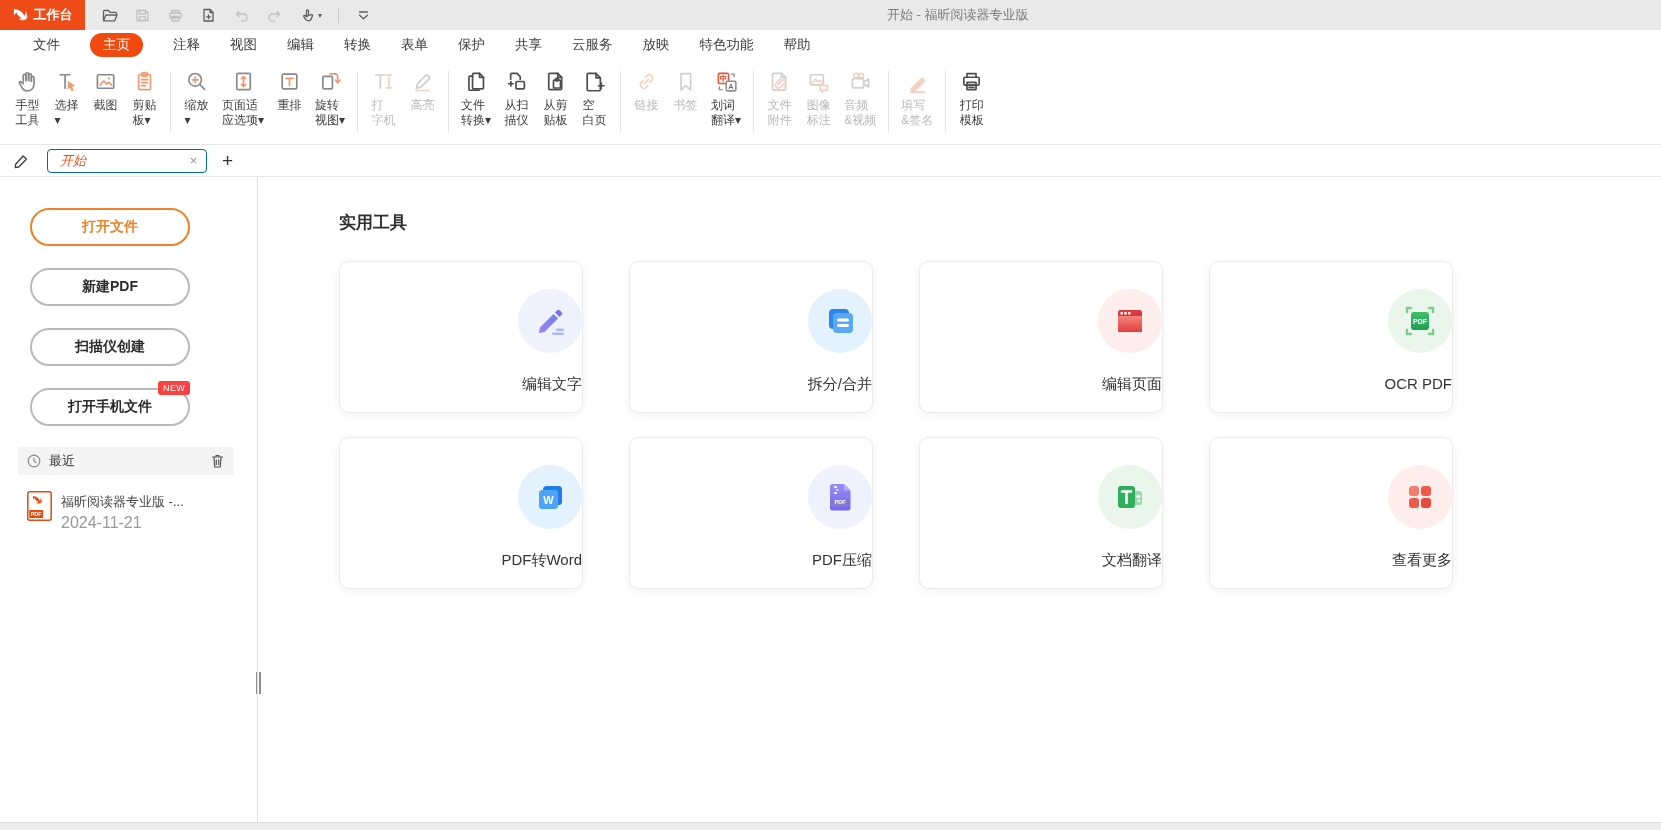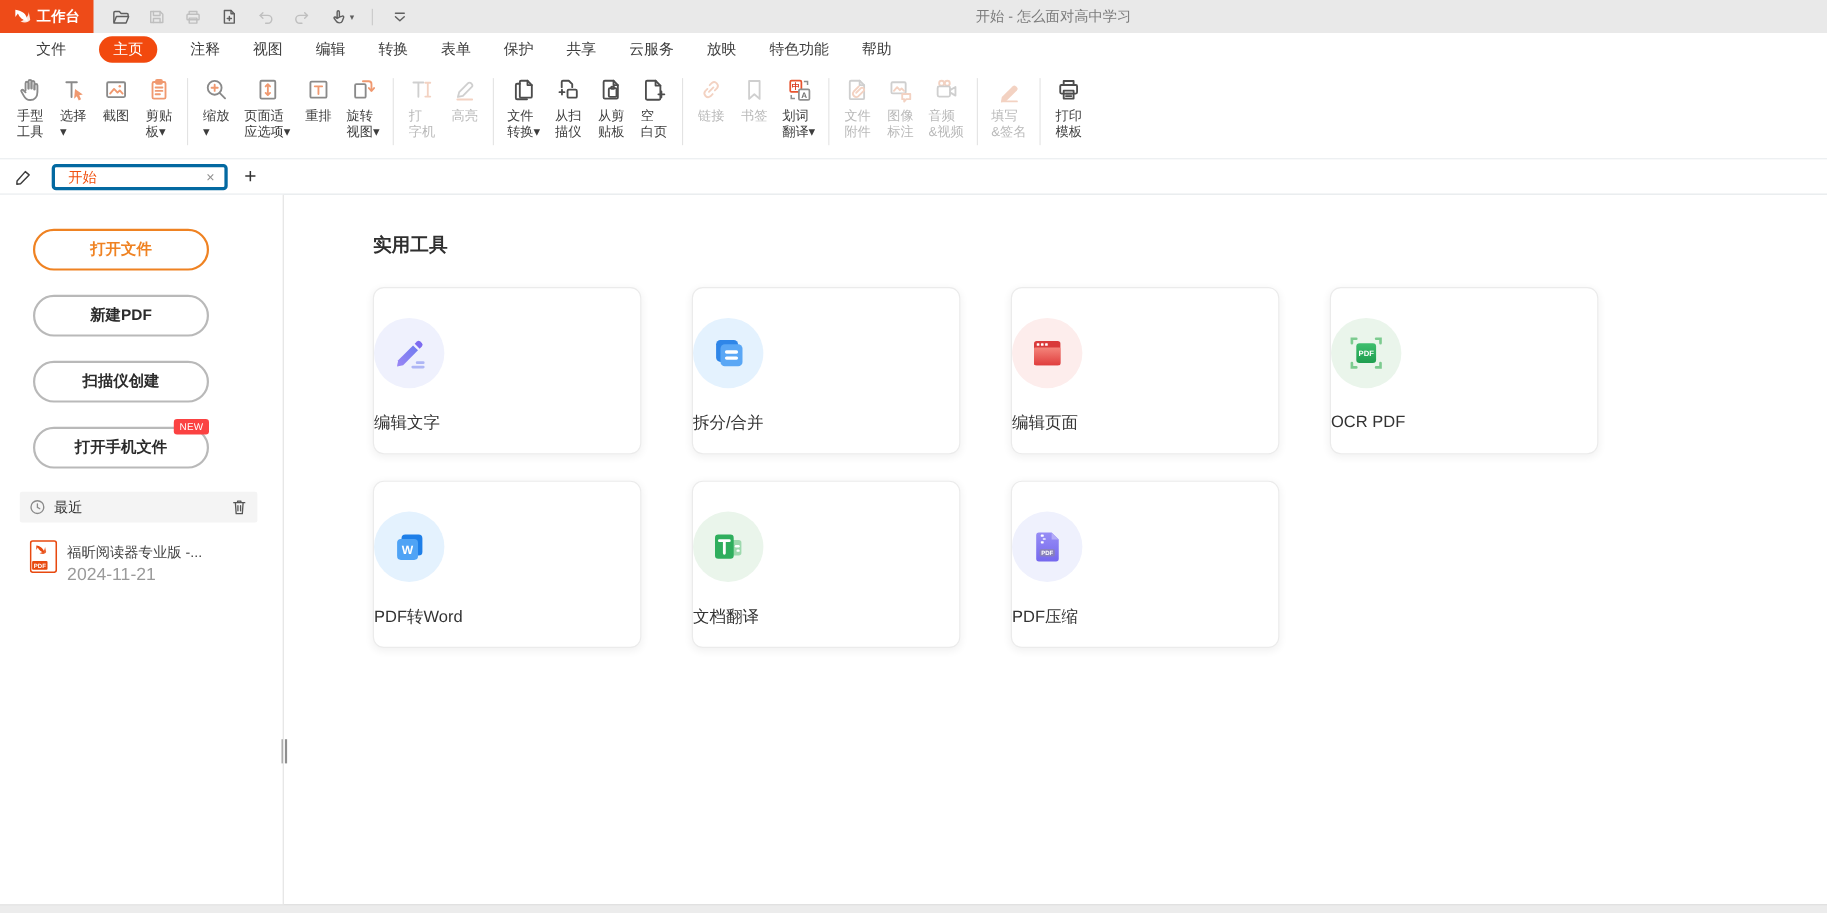--- a/index.html
+++ b/index.html
@@ -33,21 +33,21 @@
   .tool svg { width:27px; height:27px; flex:0 0 auto; }
   .tool .st { fill:none; stroke:var(--ik); stroke-width:1.5; stroke-linecap:round; stroke-linejoin:round; }
   .tool .sa { fill:none; stroke:var(--ia); stroke-width:1.5; stroke-linecap:round; stroke-linejoin:round; }
   .tool .fa { fill:var(--ia); stroke:none; }
   .tool-label { margin-top:3px; font-size:12px; line-height:15px; text-align:left; color:#3d3d3d; white-space:pre-line; }
   .tool.disabled .tool-label { color:#b9b9b9; }
 
   
   .tabbar { height:32px; background:#fff; border-bottom:1px solid #e2e6e9; display:flex; align-items:center; padding-left:12px; }
   .tag-ic { display:flex; align-items:center; }
-  .tab { width:160px; height:24px; border:3px solid #0369a1; border-radius:4px; display:flex; align-items:center; padding:0 9px 0 12px; margin-left:17px; background:#fff; cursor:pointer; }
+  .tab { width:160px; height:24px; border:1px solid #0369a1; border-radius:4px; display:flex; align-items:center; padding:0 9px 0 12px; margin-left:17px; background:#fff; cursor:pointer;font-style:italic; }
   .tab-label { color:#f0500f; font-size:13px; flex:1; }
   .tab-close { color:#909090; font-size:13px; line-height:1; cursor:pointer; }
   .newtab { margin-left:15px; font-size:19px; color:#333; cursor:pointer; line-height:1; }
 
   
   .content { display:flex; height:645px; position:relative; }
   .sidebar { width:258px; border-right:1px solid #e2e2e2; position:relative; background:#fff; }
   .sbtn { position:absolute; left:30px; width:160px; height:38px; border:2px solid #b9b9b9; border-radius:19px; background:#fff; display:flex; align-items:center; justify-content:center; font-size:14px; font-weight:bold; color:#2b2b2b; cursor:pointer; }
   .sbtn.primary { border-color:#ef8222; color:#ef8222; }
   .sbadge { position:absolute; top:-9px; right:-2px; background:#fb4242; color:#fff; font-size:9px; font-weight:normal; padding:2px 5px; border-radius:3px; letter-spacing:.3px; }
@@ -56,21 +56,21 @@
   .trash { margin-left:auto; display:flex; cursor:pointer; }
   .recent-item { position:absolute; top:314px; left:27px; display:flex; gap:9px; cursor:pointer; }
   .rfile-name { font-size:13px; color:#444; margin-top:2px; white-space:nowrap; }
   .rfile-date { font-size:16px; color:#9a9a9a; margin-top:3px; }
   .split-handle { position:absolute; left:254px; top:495px; width:8px; height:22px; display:flex; gap:2px; justify-content:center; cursor:col-resize; }
   .split-handle i { width:1.5px; height:22px; background:#8f8f8f; display:block; }
 
   .main { flex:1; padding:34px 0 0 81px; }
   .main-title { font-size:17px; font-weight:700; color:#2f2f2f; margin-bottom:27px; }
   .cards { display:grid; grid-template-columns:repeat(4,244px); gap:24px 46px; }
-  .card { height:152px; background:#fff; border:1px solid #ebebeb; border-radius:10px; box-shadow:0 2px 8px rgba(0,0,0,.06); display:flex; flex-direction:column; align-items:flex-start; padding-top:27px; cursor:pointer; }
+  .card { height:152px; background:#fff; border:1px solid #ebebeb; border-radius:10px; box-shadow:0 2px 8px rgba(0,0,0,.06); display:flex; flex-direction:column; align-items:flex-end; padding-top:27px; cursor:pointer; }
   .card-circle { width:64px; height:64px; border-radius:50%; display:flex; align-items:center; justify-content:center; }
   .tint-lavender { background:#eff1fd; }
   .tint-blue { background:#e4f2fe; }
   .tint-pink { background:#fdedec; }
   .tint-green { background:#eaf5eb; }
   .card-circle svg { width:40px; height:40px; }
   .card-label { margin-top:22px; font-size:15px; color:#333; }
 
   .footer-strip { height:8px; background:#ececec; border-top:1px solid #dedede; }
 </style>
@@ -133,21 +133,21 @@
           <span class="qcaret">▾</span>
         </span>
       <span class="qdiv"></span>
       <span class="qbtn">
           <svg viewBox="0 0 17 17">
             <path class="st" d="M4.5 5h8"></path>
             <path class="st" d="M4.5 8.2l4 3.6 4-3.6"></path>
           </svg>
         </span>
     </div>
-    <span class="window-title">开始 - 怎么面对高中学习</span>
+    <span class="window-title">开始 - 福昕阅读器专业版</span>
   </div>
 
   <div class="menubar">
     <span class="mitem">文件</span>
     <span class="mitem active">主页</span>
     <span class="mitem">注释</span>
     <span class="mitem">视图</span>
     <span class="mitem">编辑</span>
     <span class="mitem">转换</span>
     <span class="mitem">表单</span>
@@ -513,52 +513,63 @@
             <svg viewBox="0 0 40 40">
                 <rect x="13" y="9" width="19" height="19" rx="3.5" fill="#1e7fe8"></rect>
                 <rect x="9" y="13" width="19" height="19" rx="3.5" fill="#4fa3f5"></rect>
                 <text x="18.5" y="27" font-size="11" fill="#fff" text-anchor="middle" font-weight="bold">W</text>
               </svg>
           </div>
           <div class="card-label">PDF转Word</div>
         </div>
 
         <div class="card">
-          <div class="card-circle tint-green">
-            <svg viewBox="0 0 40 40">
-                <rect x="18" y="14" width="14" height="14" rx="2.5" fill="#9ed9ae"></rect>
-                <rect x="26" y="18.5" width="4.5" height="2.2" rx="1.1" fill="#fff"></rect>
-                <rect x="27.5" y="22.5" width="3" height="2.2" rx="1.1" fill="#fff"></rect>
-                <rect x="8" y="9" width="17" height="22" rx="3" fill="#2fae5d"></rect>
-                <path d="M12 14.5h9M16.5 14.5V26" stroke="#fff" stroke-width="2.6" stroke-linecap="round"></path>
-              </svg>
-          </div>
-          <div class="card-label">文档翻译</div>
-        </div>
-
-        <div class="card">
           <div class="card-circle tint-lavender">
             <svg viewBox="0 0 40 40">
                 <defs>
                   <linearGradient id="gv" x1="0" y1="0" x2="0" y2="1">
                     <stop offset="0" stop-color="#978df5"></stop>
                     <stop offset="1" stop-color="#7568ee"></stop>
                   </linearGradient>
                 </defs>
                 <path d="M12.5 7H24l6.5 6.5V31a2.5 2.5 0 0 1-2.5 2.5H12.5A2.5 2.5 0 0 1 10 31V9.5A2.5 2.5 0 0 1 12.5 7z" fill="url(#gv)"></path>
                 <path d="M24 7l6.5 6.5H24z" fill="#b3abf8"></path>
                 <rect x="14.2" y="9" width="2.6" height="2" rx="0.5" fill="#fff"></rect>
                 <rect x="16" y="12" width="2.6" height="2" rx="0.5" fill="#d9d5fb"></rect>
                 <rect x="14.2" y="15" width="2.6" height="2" rx="0.5" fill="#fff"></rect>
                 <rect x="13" y="22" width="14" height="7" rx="2" fill="#8b86a8" opacity=".75"></rect>
                 <text x="20" y="27.2" font-size="5.5" fill="#fff" text-anchor="middle" font-weight="bold">PDF</text>
               </svg>
           </div>
           <div class="card-label">PDF压缩</div>
         </div>
 
+        <div class="card">
+          <div class="card-circle tint-green">
+            <svg viewBox="0 0 40 40">
+                <rect x="18" y="14" width="14" height="14" rx="2.5" fill="#9ed9ae"></rect>
+                <rect x="26" y="18.5" width="4.5" height="2.2" rx="1.1" fill="#fff"></rect>
+                <rect x="27.5" y="22.5" width="3" height="2.2" rx="1.1" fill="#fff"></rect>
+                <rect x="8" y="9" width="17" height="22" rx="3" fill="#2fae5d"></rect>
+                <path d="M12 14.5h9M16.5 14.5V26" stroke="#fff" stroke-width="2.6" stroke-linecap="round"></path>
+              </svg>
+          </div>
+          <div class="card-label">文档翻译</div>
+        </div>
+
+        <div class="card">
+          <div class="card-circle tint-pink">
+            <svg viewBox="0 0 40 40">
+                <rect x="9" y="9" width="10" height="10" rx="3" fill="#f47b6f"></rect>
+                <rect x="21" y="9" width="10" height="10" rx="3" fill="#ef5a4e"></rect>
+                <rect x="9" y="21" width="10" height="10" rx="3" fill="#ef5a4e"></rect>
+                <rect x="21" y="21" width="10" height="10" rx="3" fill="#e84a3e"></rect>
+              </svg>
+          </div>
+          <div class="card-label">查看更多</div>
+        </div>
 
       </div>
     </main>
   </div>
 
   <div class="footer-strip"></div>
 </div>
 
 </body></html>

